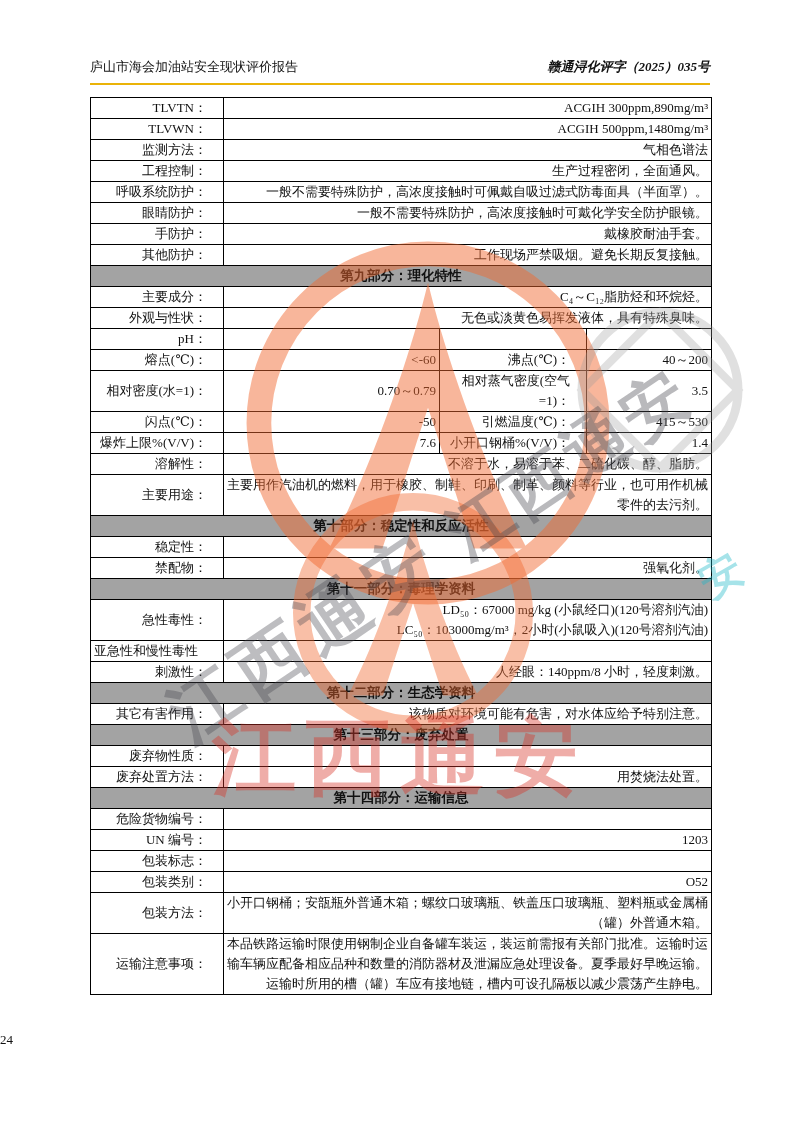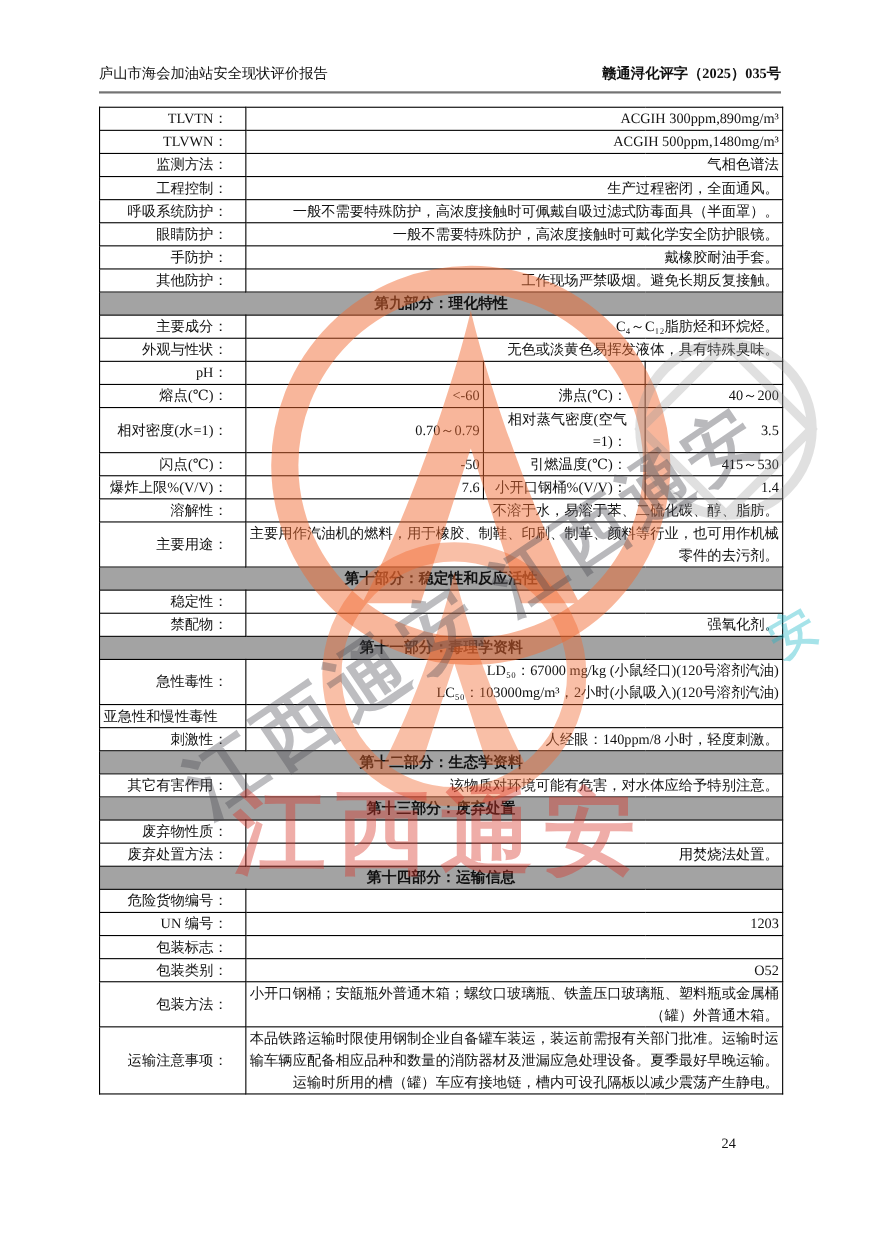--- a/index.html
+++ b/index.html
@@ -3,41 +3,41 @@
 <meta charset="utf-8">
 <style>
   html,body{margin:0;padding:0;}
   body{
     width:793px;height:1122px;position:relative;background:#ffffff;overflow:hidden;
     font-family:"Liberation Serif","DejaVu Serif",serif;color:#111;
   }
   .page-header{
     position:absolute;left:90px;top:58px;width:620px;
     display:flex;justify-content:space-between;align-items:flex-end;
-    font-size:13px;padding-bottom:7px;border-bottom:2px solid #737373;
-  }
-  .page-header .doc-no{font-weight:bold;}
+    font-size:13px;padding-bottom:7px;border-bottom:2px solid #eab308;
+  }
+  .page-header .doc-no{font-weight:bold;font-style:italic;}
   .msds-table{
     position:absolute;left:90px;top:97px;width:621px;
     border-collapse:collapse;table-layout:fixed;
     font-size:13px;
   }
   .msds-table td{
     border:1px solid #000;
     line-height:20px;padding:0 3px;vertical-align:middle;
     overflow:hidden;
   }
   .msds-table td.lbl{text-align:right;padding-right:16px;}
   .msds-table td.lbl.left{text-align:left;}
   .msds-table td.val{text-align:right;white-space:pre-line;}
   .msds-table td.section{
     text-align:center;font-weight:bold;background:#a3a3a3;font-size:13.5px;
   }
   .page-num{
-    position:absolute;left:0;top:1032px;width:669px;text-align:right;
+    position:absolute;left:0;top:1032px;width:669px;text-align:left;
     font-size:13px;
   }
   
   .wm{position:absolute;pointer-events:none;}
   .wm-red-text{
     left:212px;top:712px;width:420px;
     font-size:84px;font-weight:bold;letter-spacing:10px;line-height:92px;
     color:var(--wm-red);opacity:.40;white-space:nowrap;
   }
   .wm-diag{font-weight:bold;color:var(--wm-gray);white-space:nowrap;}

